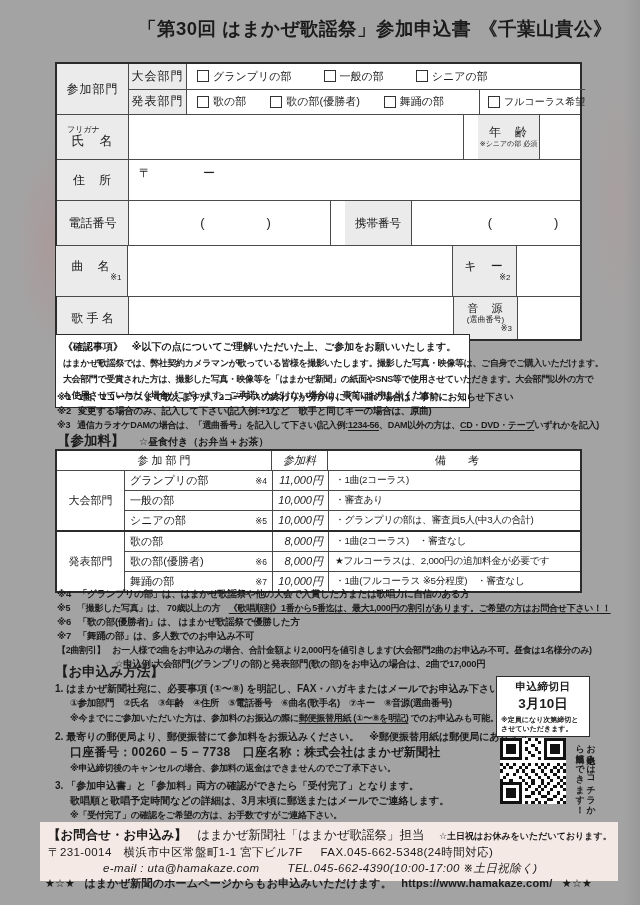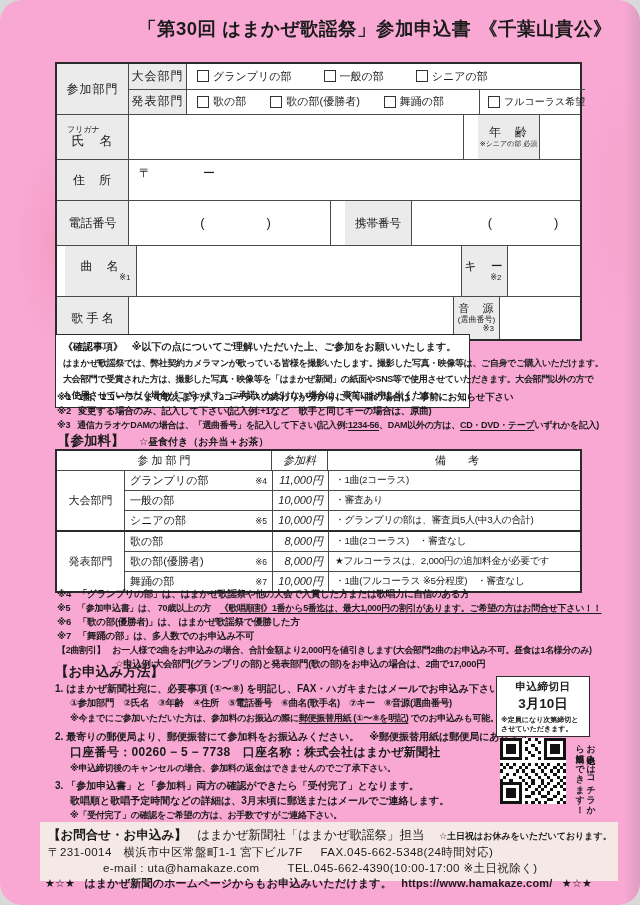--- a/index.html
+++ b/index.html
@@ -1,17 +1,17 @@
 <!DOCTYPE html>
 <html><head>
 <meta charset="utf-8">
 <style>
   html,body{margin:0;padding:0;background:#d9d9d9;}
-  .page{position:relative;width:640px;height:905px;background:#f9a8d4;overflow:hidden;
-        font-family:"Liberation Sans","DejaVu Sans",sans-serif;color:#1b1b1b;border-radius:22px;}
+  .page{position:relative;width:640px;height:905px;background:#a3a3a3;overflow:hidden;
+        font-family:"Liberation Sans","DejaVu Sans",sans-serif;color:#1b1b1b;}
   .abs{position:absolute;}
   
   .blob1{left:14px;top:140px;width:80px;height:210px;border-radius:50%;
          background:radial-gradient(ellipse at center,rgba(214,92,104,.14),rgba(214,92,104,0) 70%);}
   .blob2{left:586px;top:50px;width:60px;height:300px;border-radius:50%;
          background:radial-gradient(ellipse at center,rgba(214,110,120,.08),rgba(214,110,120,0) 70%);}
   .edgeShade{right:0;top:0;width:16px;height:905px;
          background:linear-gradient(to right,rgba(110,110,110,0),rgba(110,110,110,.20));}
   
   .title{top:16px;left:0;width:640px;text-align:center;padding-left:110px;box-sizing:border-box;
@@ -24,21 +24,21 @@
   .bR{border-right:1px solid #4a4a4a;}
   .cell{display:flex;align-items:center;box-sizing:border-box;}
   .lab{background:#ebebeb;justify-content:center;font-size:12px;letter-spacing:1px;}
   .labcol{flex-direction:column;justify-content:center;line-height:1.15;}
   .sub8{font-size:8px;letter-spacing:0;}
   .sub7{font-size:7px;letter-spacing:0;}
   .refR{align-self:flex-end;padding-right:5px;font-size:8px;letter-spacing:0;}
   .w72{width:72px;flex:none;} .w58{width:58px;flex:none;} .w62{width:62px;flex:none;}
   .w68{width:68px;flex:none;} .w321{width:321px;flex:none;} .w188{width:188px;flex:none;}
   .w67c{width:67px;flex:none;} .w196{width:196px;flex:none;} .w325{width:325px;flex:none;}
-  .w61{width:46px;flex:none;} .w65{width:65px;flex:none;}
+  .w61{width:64px;flex:none;} .w65{width:65px;flex:none;}
   .w293{width:293px;flex:none;} .grow{flex:1;}
   .h50{height:50px;} .h25{height:25px;} .h44{height:44px;gap:14px;} .h40{height:40px;}
   .h50b{height:50px;justify-content:center;} .h42{height:42px;}
   .col{display:flex;flex-direction:column;}
   .opts{padding-left:10px;gap:32px;font-size:11px;}
   .opts2{gap:24px;}
   .opt{display:inline-flex;align-items:center;white-space:nowrap;}
   .cb{display:inline-block;width:10px;height:10px;border:1.3px solid #333;background:#fff;margin-right:4px;flex:none;}
   .paren{justify-content:center;font-size:13px;letter-spacing:2px;}
   .addr{align-items:flex-start;padding:5px 10px;font-size:12px;letter-spacing:4px;}
@@ -94,21 +94,21 @@
   .qrwrap{left:500px;top:738px;}
   .qrcap{left:574px;top:738px;height:80px;writing-mode:vertical-rl;font-size:9px;line-height:11px;
          letter-spacing:0;font-weight:bold;}
   
   .contact{left:40px;top:822px;width:578px;box-sizing:border-box;background:#f5e9e6;padding:4px 8px 5px;}
   .cl1{white-space:nowrap;line-height:16px;}
   .cl1 .ch{font-size:12.5px;font-weight:bold;}
   .cl1 .co{font-size:12.5px;margin-left:6px;}
   .cl1 .cn{font-size:9px;margin-left:10px;font-weight:bold;}
   .cl2{font-size:11.5px;line-height:16px;letter-spacing:.4px;white-space:nowrap;}
-  .cl3{font-size:11.5px;line-height:16px;letter-spacing:.4px;white-space:nowrap;padding-left:55px;}
+  .cl3{font-size:11.5px;line-height:16px;letter-spacing:.4px;white-space:nowrap;padding-left:55px;font-style:italic;}
   .gap28{display:inline-block;width:28px;}
   .gap18{display:inline-block;width:18px;}
   
   .footer{left:45px;top:876px;font-size:11px;font-weight:bold;white-space:nowrap;letter-spacing:.2px;}
   .footer span{margin-right:6px;}
 </style>
 </head>
 <body>
 
 <div class="page">
@@ -362,21 +362,21 @@
         </div>
       </div>
     </div>
   </div>
 
   <div class="abs feenotes">
     <div class="nline">
       <span class="nid">※4</span><span>「グランプリの部」は、はまかぜ歌謡祭や他の大会で入賞した方または歌唱力に自信のある方</span>
     </div>
     <div class="nline" style="font-size:9px;">
-      <span class="nid">※5</span><span>「参加申込書」は、 70歳以上の方　</span><span class="ul">《歌唱順割》1番から5番迄は、最大1,000円の割引があります。ご希望の方はお問合せ下さい！！</span>
+      <span class="nid">※5</span><span>「撮影した写真」は、 70歳以上の方　</span><span class="ul">《歌唱順割》1番から5番迄は、最大1,000円の割引があります。ご希望の方はお問合せ下さい！！</span>
     </div>
     <div class="nline">
       <span class="nid">※6</span><span>「歌の部(優勝者)」は、 はまかぜ歌謡祭で優勝した方</span>
     </div>
     <div class="nline">
       <span class="nid">※7</span><span>「舞踊の部」は、多人数でのお申込み不可</span>
     </div>
     <div class="nline" style="font-size:9px;">
       <span class="nid">【2曲割引】</span><span>お一人様で2曲をお申込みの場合、合計金額より2,000円を値引きします(大会部門2曲のお申込み不可。昼食は1名様分のみ)</span>
     </div>

